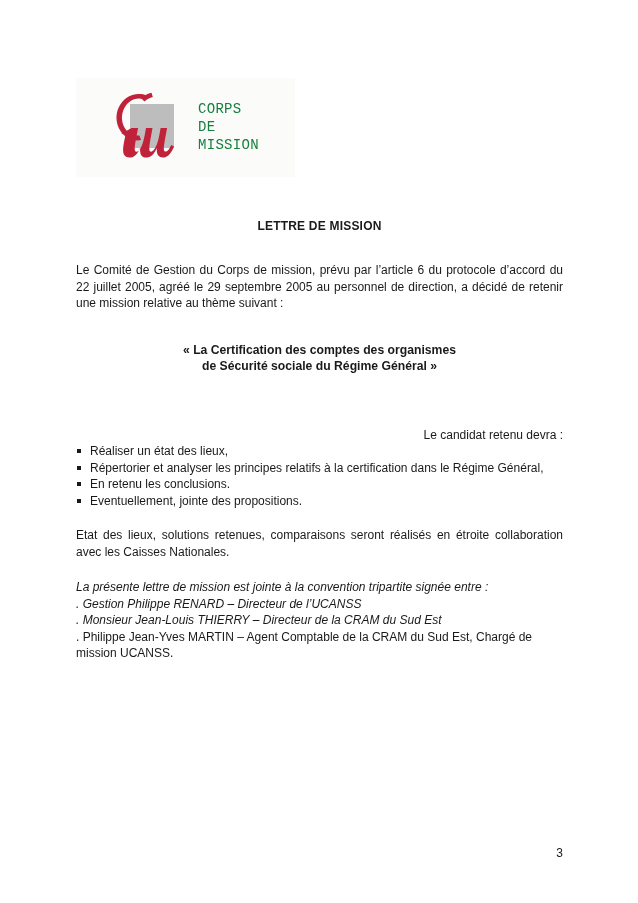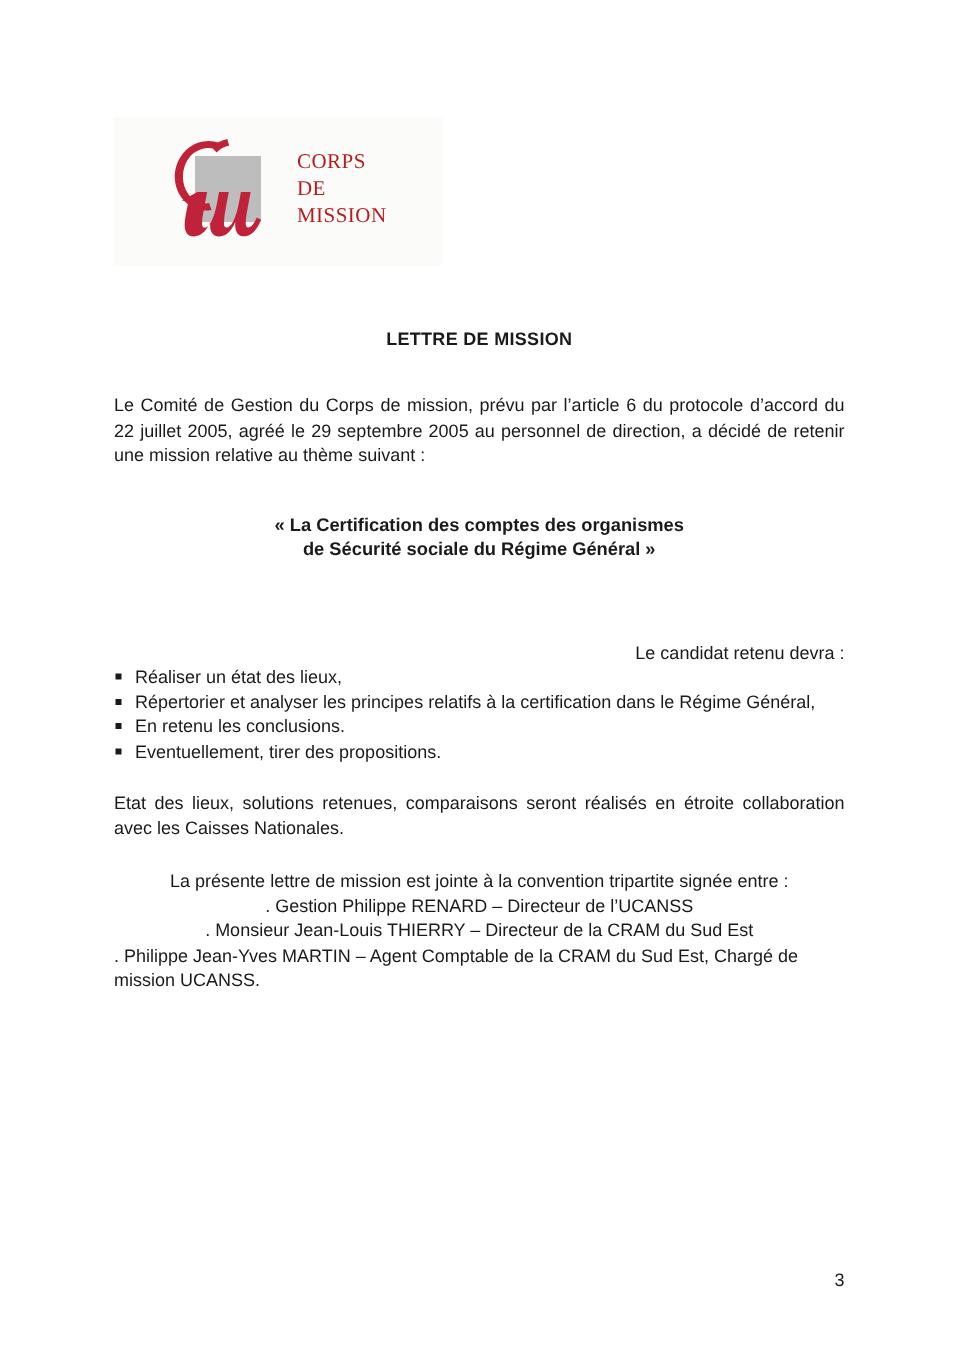--- a/index.html
+++ b/index.html
@@ -57,22 +57,22 @@
     left: 0;
     top: 0;
     width: 84px;
     height: 72px;
   }
   .logo-words {
     position: absolute;
     left: 92px;
     top: 8px;
     width: 84px;
-    color: #b91c1c;
-    font-family: Liberation Serif, serif;
+    color: #15803d;
+    font-family: Liberation Mono, monospace;
     font-size: 14px;
     line-height: 18px;
     letter-spacing: 0.3px;
     font-weight: 400;
   }
   .logo-words div {
     white-space: nowrap;
   }
 
   
@@ -115,21 +115,21 @@
   .bullet .sq {
     position: absolute;
     left: 1px;
     top: 6px;
     width: 4px;
     height: 4px;
     background: #1a1a1a;
   }
   .para { margin-top: 18px; }
   .closing { margin-top: 19px; text-align: left; }
-  .closing .line { display: block; text-align: center; }
+  .closing .line { display: block; text-align: left; font-style: italic; }
 
   .page-number {
     position: absolute;
     left: 76px;
     top: 846px;
     width: 487px;
     text-align: right;
     font-size: 12px;
   }
 </style>
@@ -181,21 +181,21 @@
       <span>Répertorier et analyser les principes relatifs à la certification dans le Régime Général,</span>
     </p>
 
     <p class="bullet">
       <span class="sq"></span>
       <span>En retenu les conclusions.</span>
     </p>
 
     <p class="bullet">
       <span class="sq"></span>
-      <span>Eventuellement, tirer des propositions.</span>
+      <span>Eventuellement, jointe des propositions.</span>
     </p>
 
     <p class="para">Etat des lieux, solutions retenues, comparaisons seront réalisés en étroite collaboration avec les Caisses Nationales.</p>
 
     <p class="closing">
       <span class="line">La présente lettre de mission est jointe à la convention tripartite signée entre :</span>
       <span class="line">. Gestion Philippe RENARD – Directeur de l’UCANSS</span>
       <span class="line">. Monsieur Jean-Louis THIERRY – Directeur de la CRAM du Sud Est</span>
       <span>. Philippe  Jean-Yves MARTIN – Agent Comptable de la CRAM du Sud Est, Chargé de mission UCANSS.</span>
     </p>

